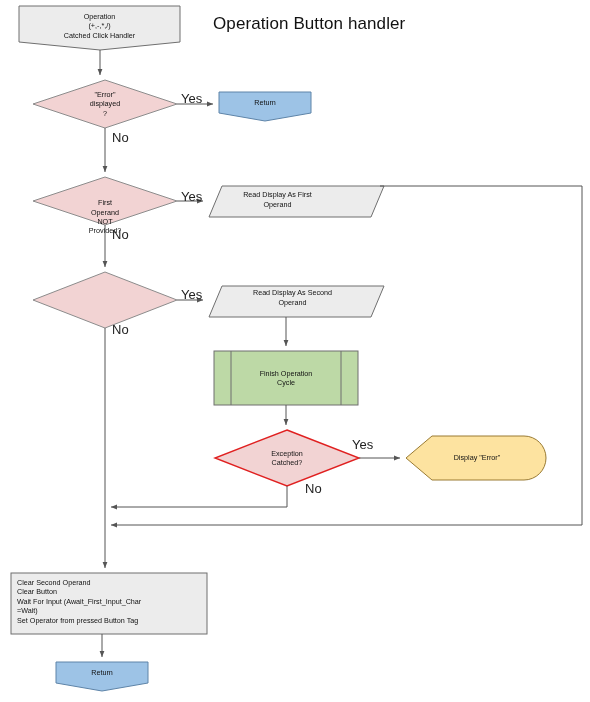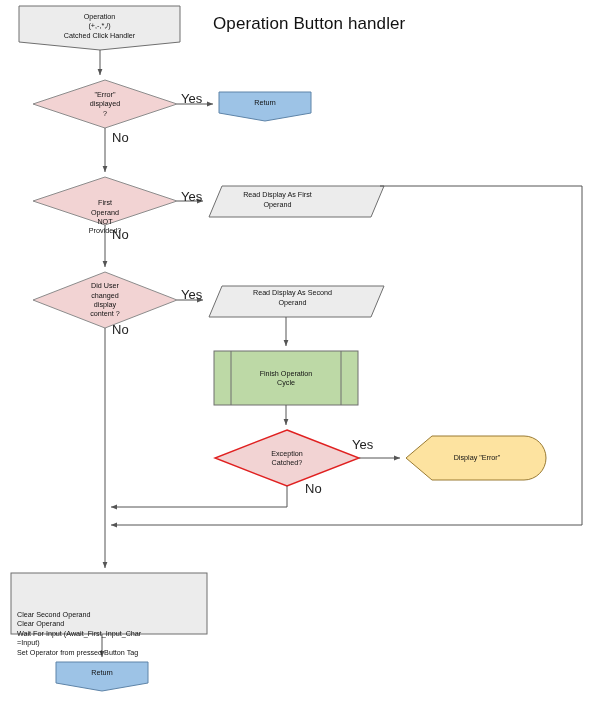--- a/index.html
+++ b/index.html
@@ -14,21 +14,21 @@
 
   .node-label{
     position:absolute;
     display:flex;align-items:center;justify-content:center;
     text-align:center;
     font-size:7.2px;line-height:9.4px;
     color:#111;
     pointer-events:none;
     white-space:pre-line;
   }
-  .node-label.left{justify-content:flex-start;text-align:left;margin-top:32px;}
+  .node-label.left{justify-content:flex-start;text-align:left;}
   .edge-label{
     position:absolute;
     font-size:13px;line-height:9px;color:#222;
     white-space:nowrap;
   }
   #title{
     position:absolute;
     font-size:17px;
     color:#111;
     letter-spacing:0.1px;
@@ -106,31 +106,30 @@
   <div class="node-label" style="left:19px;top:8px;width:161px;height:36px;"><span id="lbl-start"><div>Operation</div><div>(+,-,*,/)</div><div>Catched Click Handler</div></span></div>
 
   <div class="node-label" style="left:63px;top:84px;width:84px;height:40px;"><span id="lbl-error"><div>"Error"</div><div>displayed</div><div>?</div></span></div>
 
   <div class="node-label" style="left:219px;top:92px;width:92px;height:21px;"><span id="lbl-ret-top"><div>Return</div></span></div>
 
   <div class="node-label" style="left:59px;top:180px;width:92px;height:42px;margin-top:16px;"><span id="lbl-firstop"><div>First</div><div>Operand</div><div><b>NOT</b></div><div>Provided?</div></span></div>
 
   <div class="node-label" style="left:194px;top:188px;width:167px;height:23px;text-align:center;"><span id="lbl-read1"><div>Read Display As First</div><div>Operand</div></span></div>
 
-  <div class="node-label" style="left:59px;top:278px;width:92px;height:44px;"><span id="lbl-userchg"><div>Did User</div><div>changed</div><div>display</div><div>content ?</div></span></div>
 
   <div class="node-label" style="left:209px;top:284px;width:167px;height:27px;"><span id="lbl-read2"><div>Read Display As Second</div><div>Operand</div></span></div>
 
   <div class="node-label" style="left:231px;top:351px;width:110px;height:54px;"><span id="lbl-finish"><div>Finish Operation</div><div>Cycle</div></span></div>
 
   <div class="node-label" style="left:243px;top:443px;width:88px;height:30px;"><span id="lbl-exc"><div>Exception</div><div>Catched?</div></span></div>
 
   <div class="node-label" style="left:414px;top:449px;width:126px;height:18px;"><span id="lbl-disperr"><div>Display "Error"</div></span></div>
 
-  <div class="node-label left" style="left:17px;top:578px;width:188px;height:52px;align-items:flex-start;"><span id="lbl-reset"><div>Clear Second Operand</div><div>Clear Operand</div><div>Wait For Input (Await_First_Input_Char</div><div>=Input)</div><div>Set Operator from pressed Button Tag</div></span></div>
+  <div class="node-label left" style="left:17px;top:578px;width:188px;height:52px;align-items:flex-start;"><span id="lbl-reset"><div>Clear Second Operand</div><div>Clear Button</div><div>Wait For Input (Await_First_Input_Char</div><div>=Wait)</div><div>Set Operator from pressed Button Tag</div></span></div>
 
   <div class="node-label" style="left:56px;top:662px;width:92px;height:21px;"><span id="lbl-ret-bot"><div>Return</div></span></div>
 
   <div class="edge-label" style="left:181px;top:94px;">Yes</div>
   <div class="edge-label" style="left:112px;top:133px;">No</div>
   <div class="edge-label" style="left:181px;top:192px;">Yes</div>
   <div class="edge-label" style="left:112px;top:230px;">No</div>
   <div class="edge-label" style="left:181px;top:290px;">Yes</div>
   <div class="edge-label" style="left:112px;top:325px;">No</div>
   <div class="edge-label" style="left:352px;top:440px;">Yes</div>

